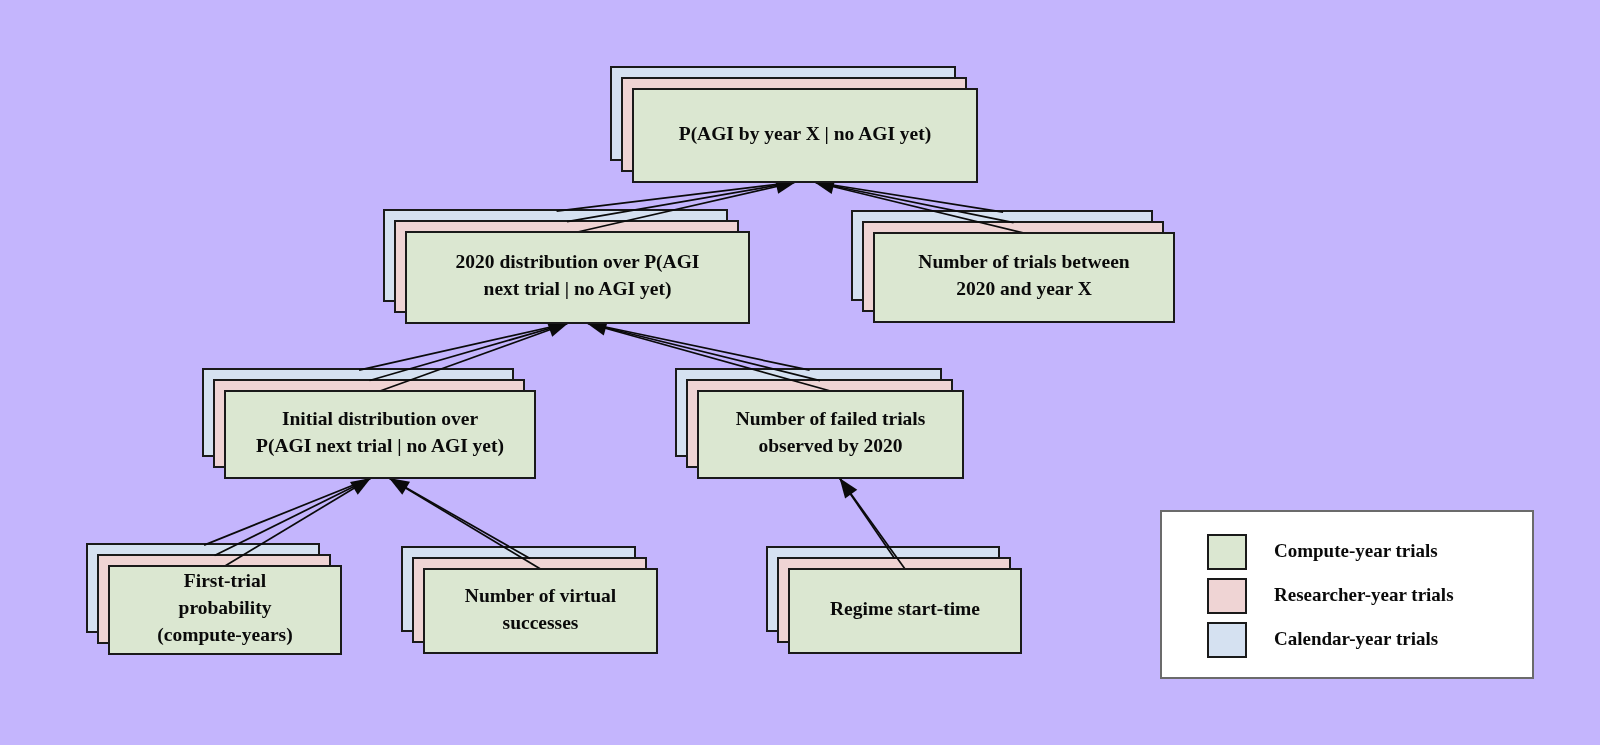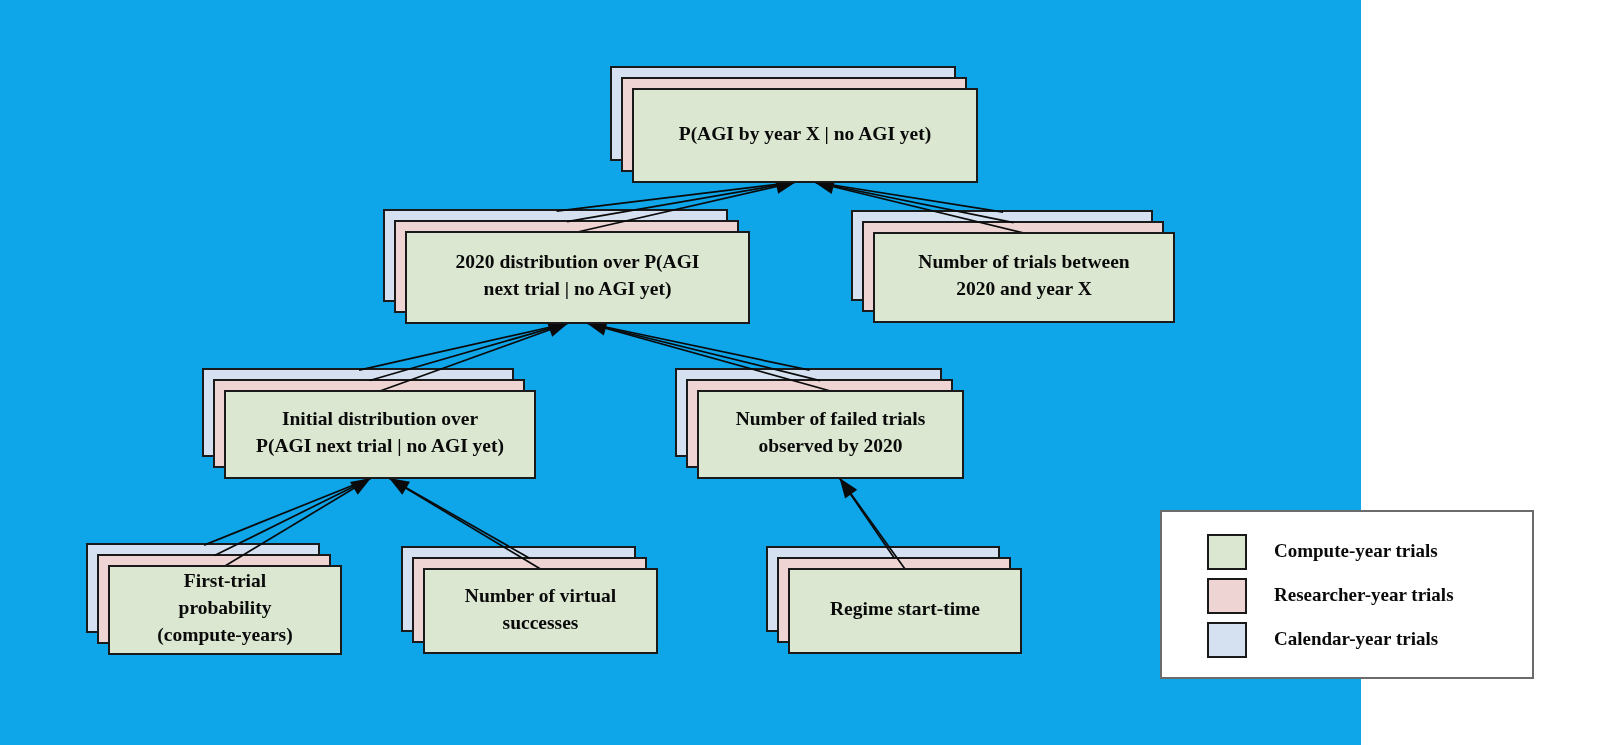--- a/index.html
+++ b/index.html
@@ -8,23 +8,23 @@
     background: #ffffff;
   }
   body {
     width: 1600px;
     height: 745px;
     overflow: hidden;
     font-family: "Liberation Serif", "DejaVu Serif", serif;
   }
   #stage {
     position: relative;
-    width: 1361px;
+    width: 1600px;
     height: 745px;
-    background: #0ea5e9;
+    background: #c4b5fd;
   }
   #diagram-svg {
     position: absolute;
     left: 0;
     top: 0;
     width: 1600px;
     height: 745px;
     display: block;
   }
   .node-text {

